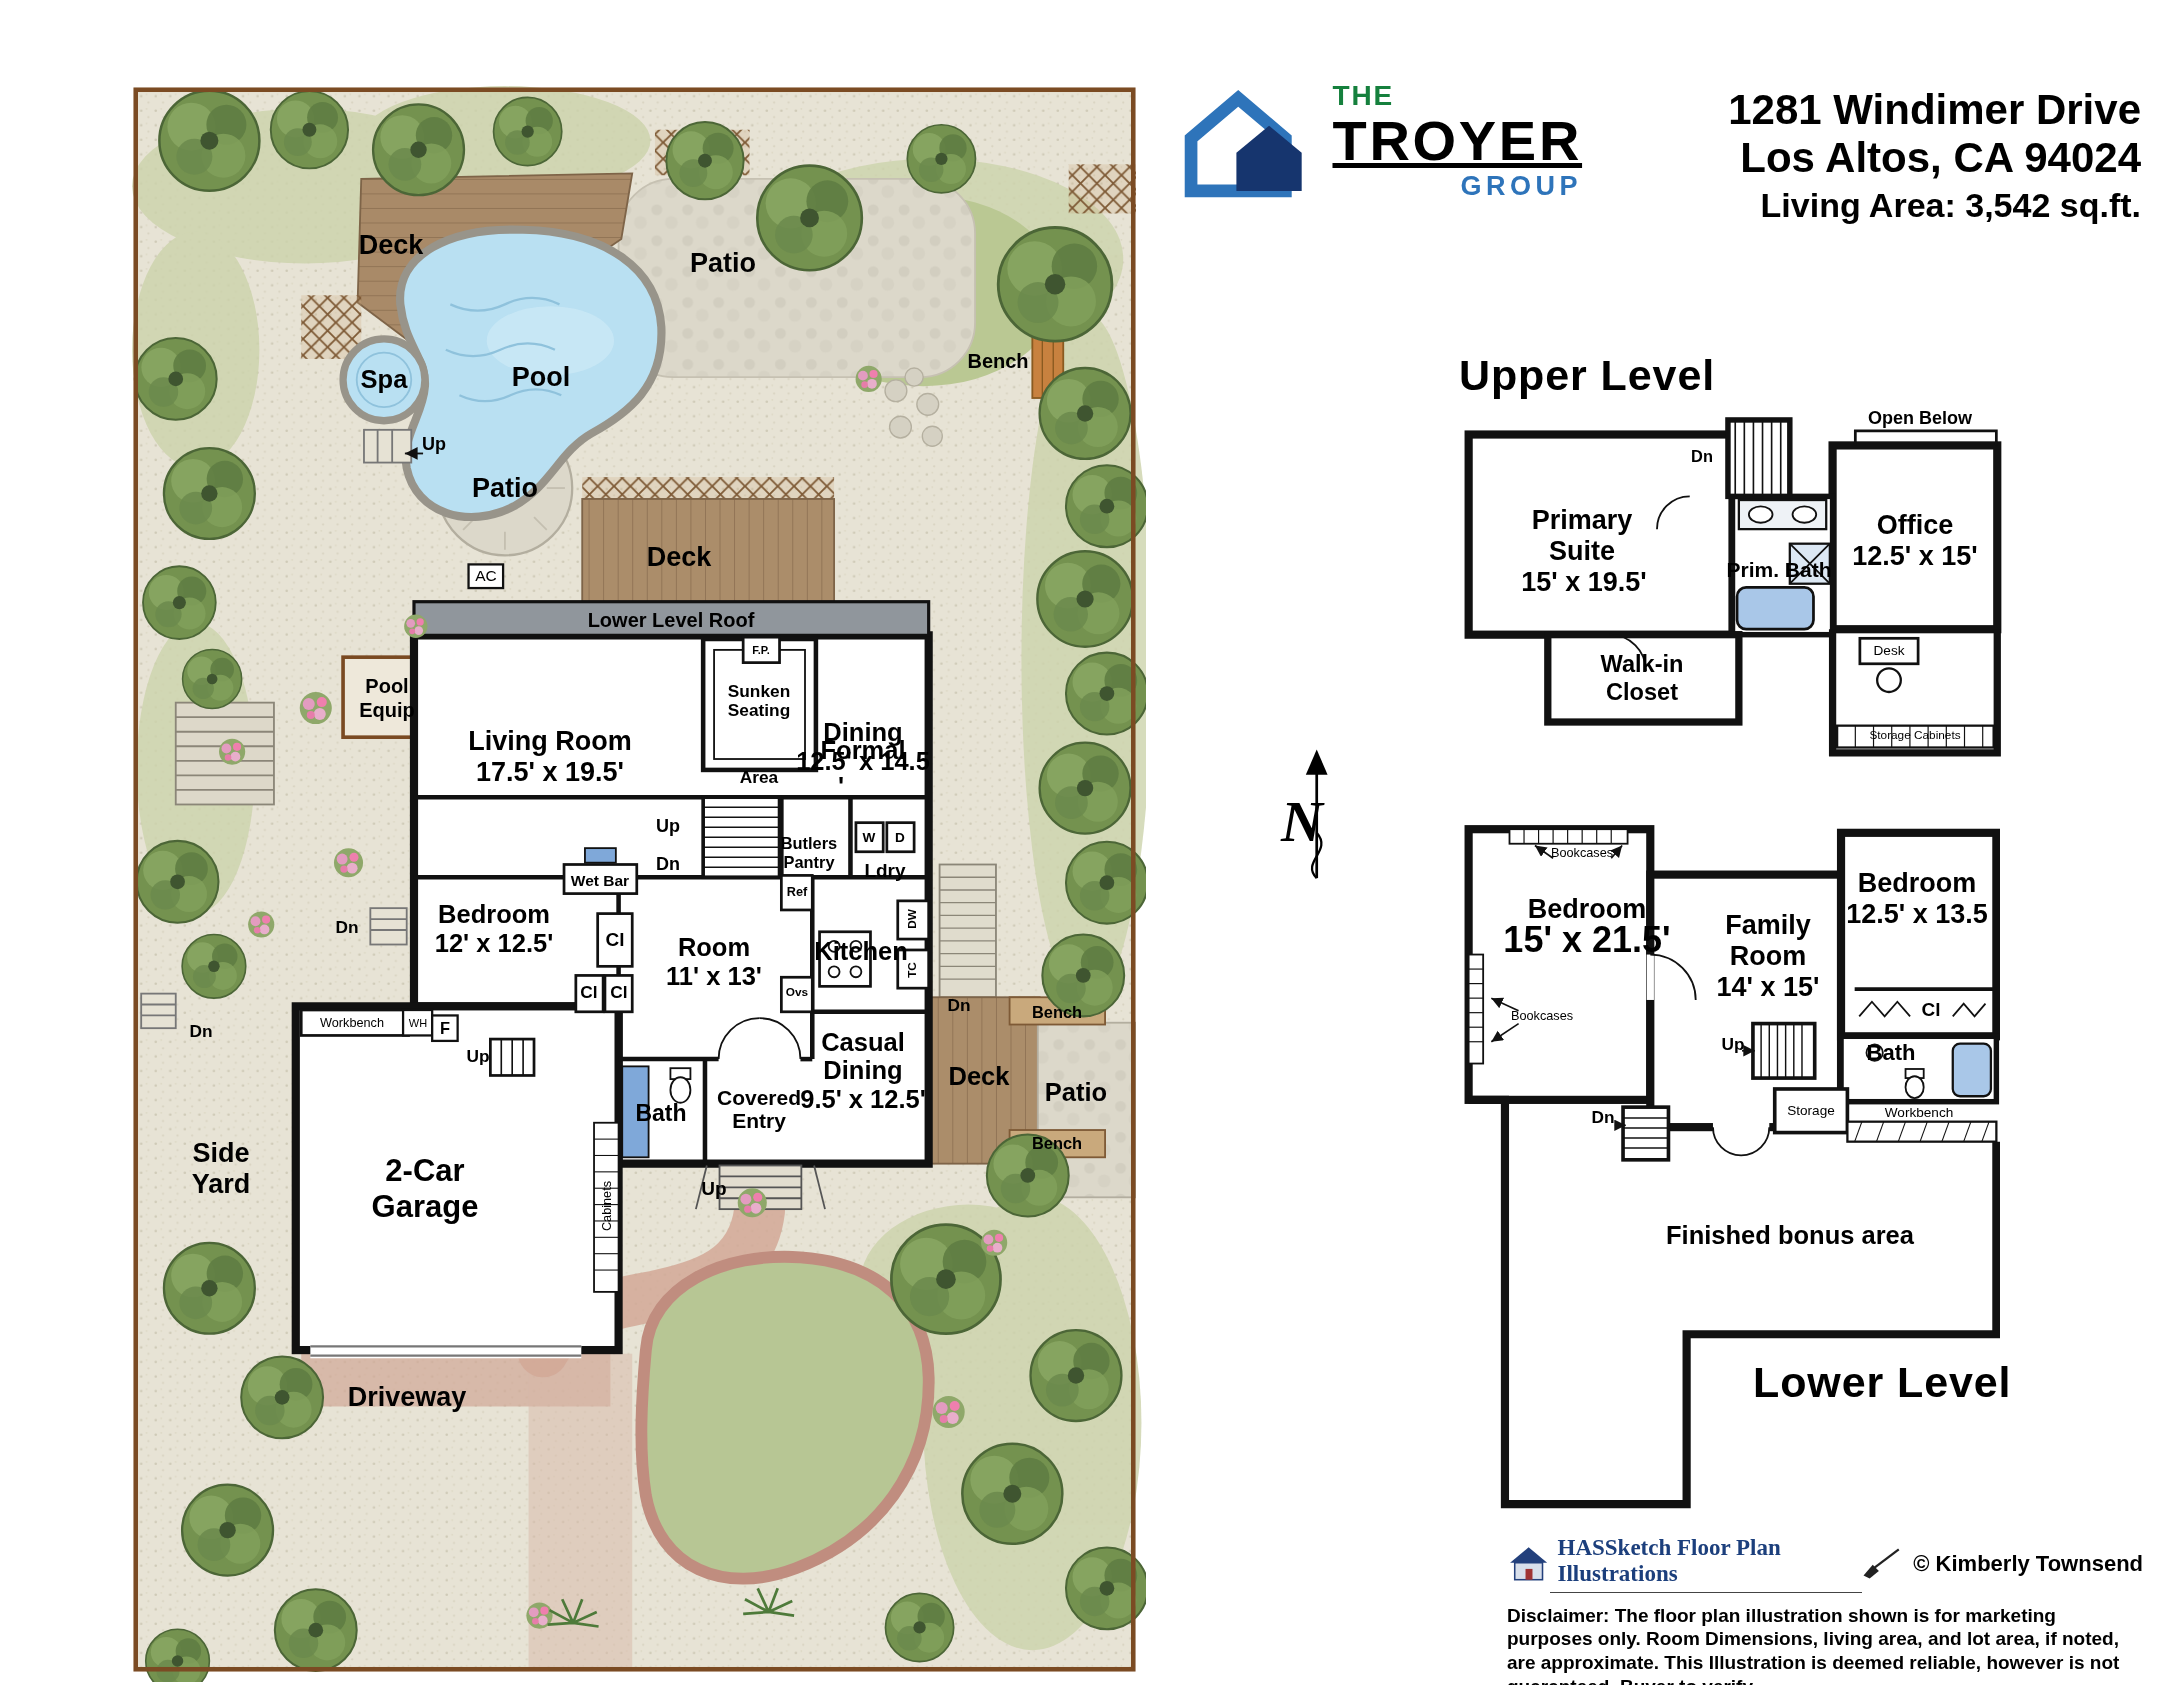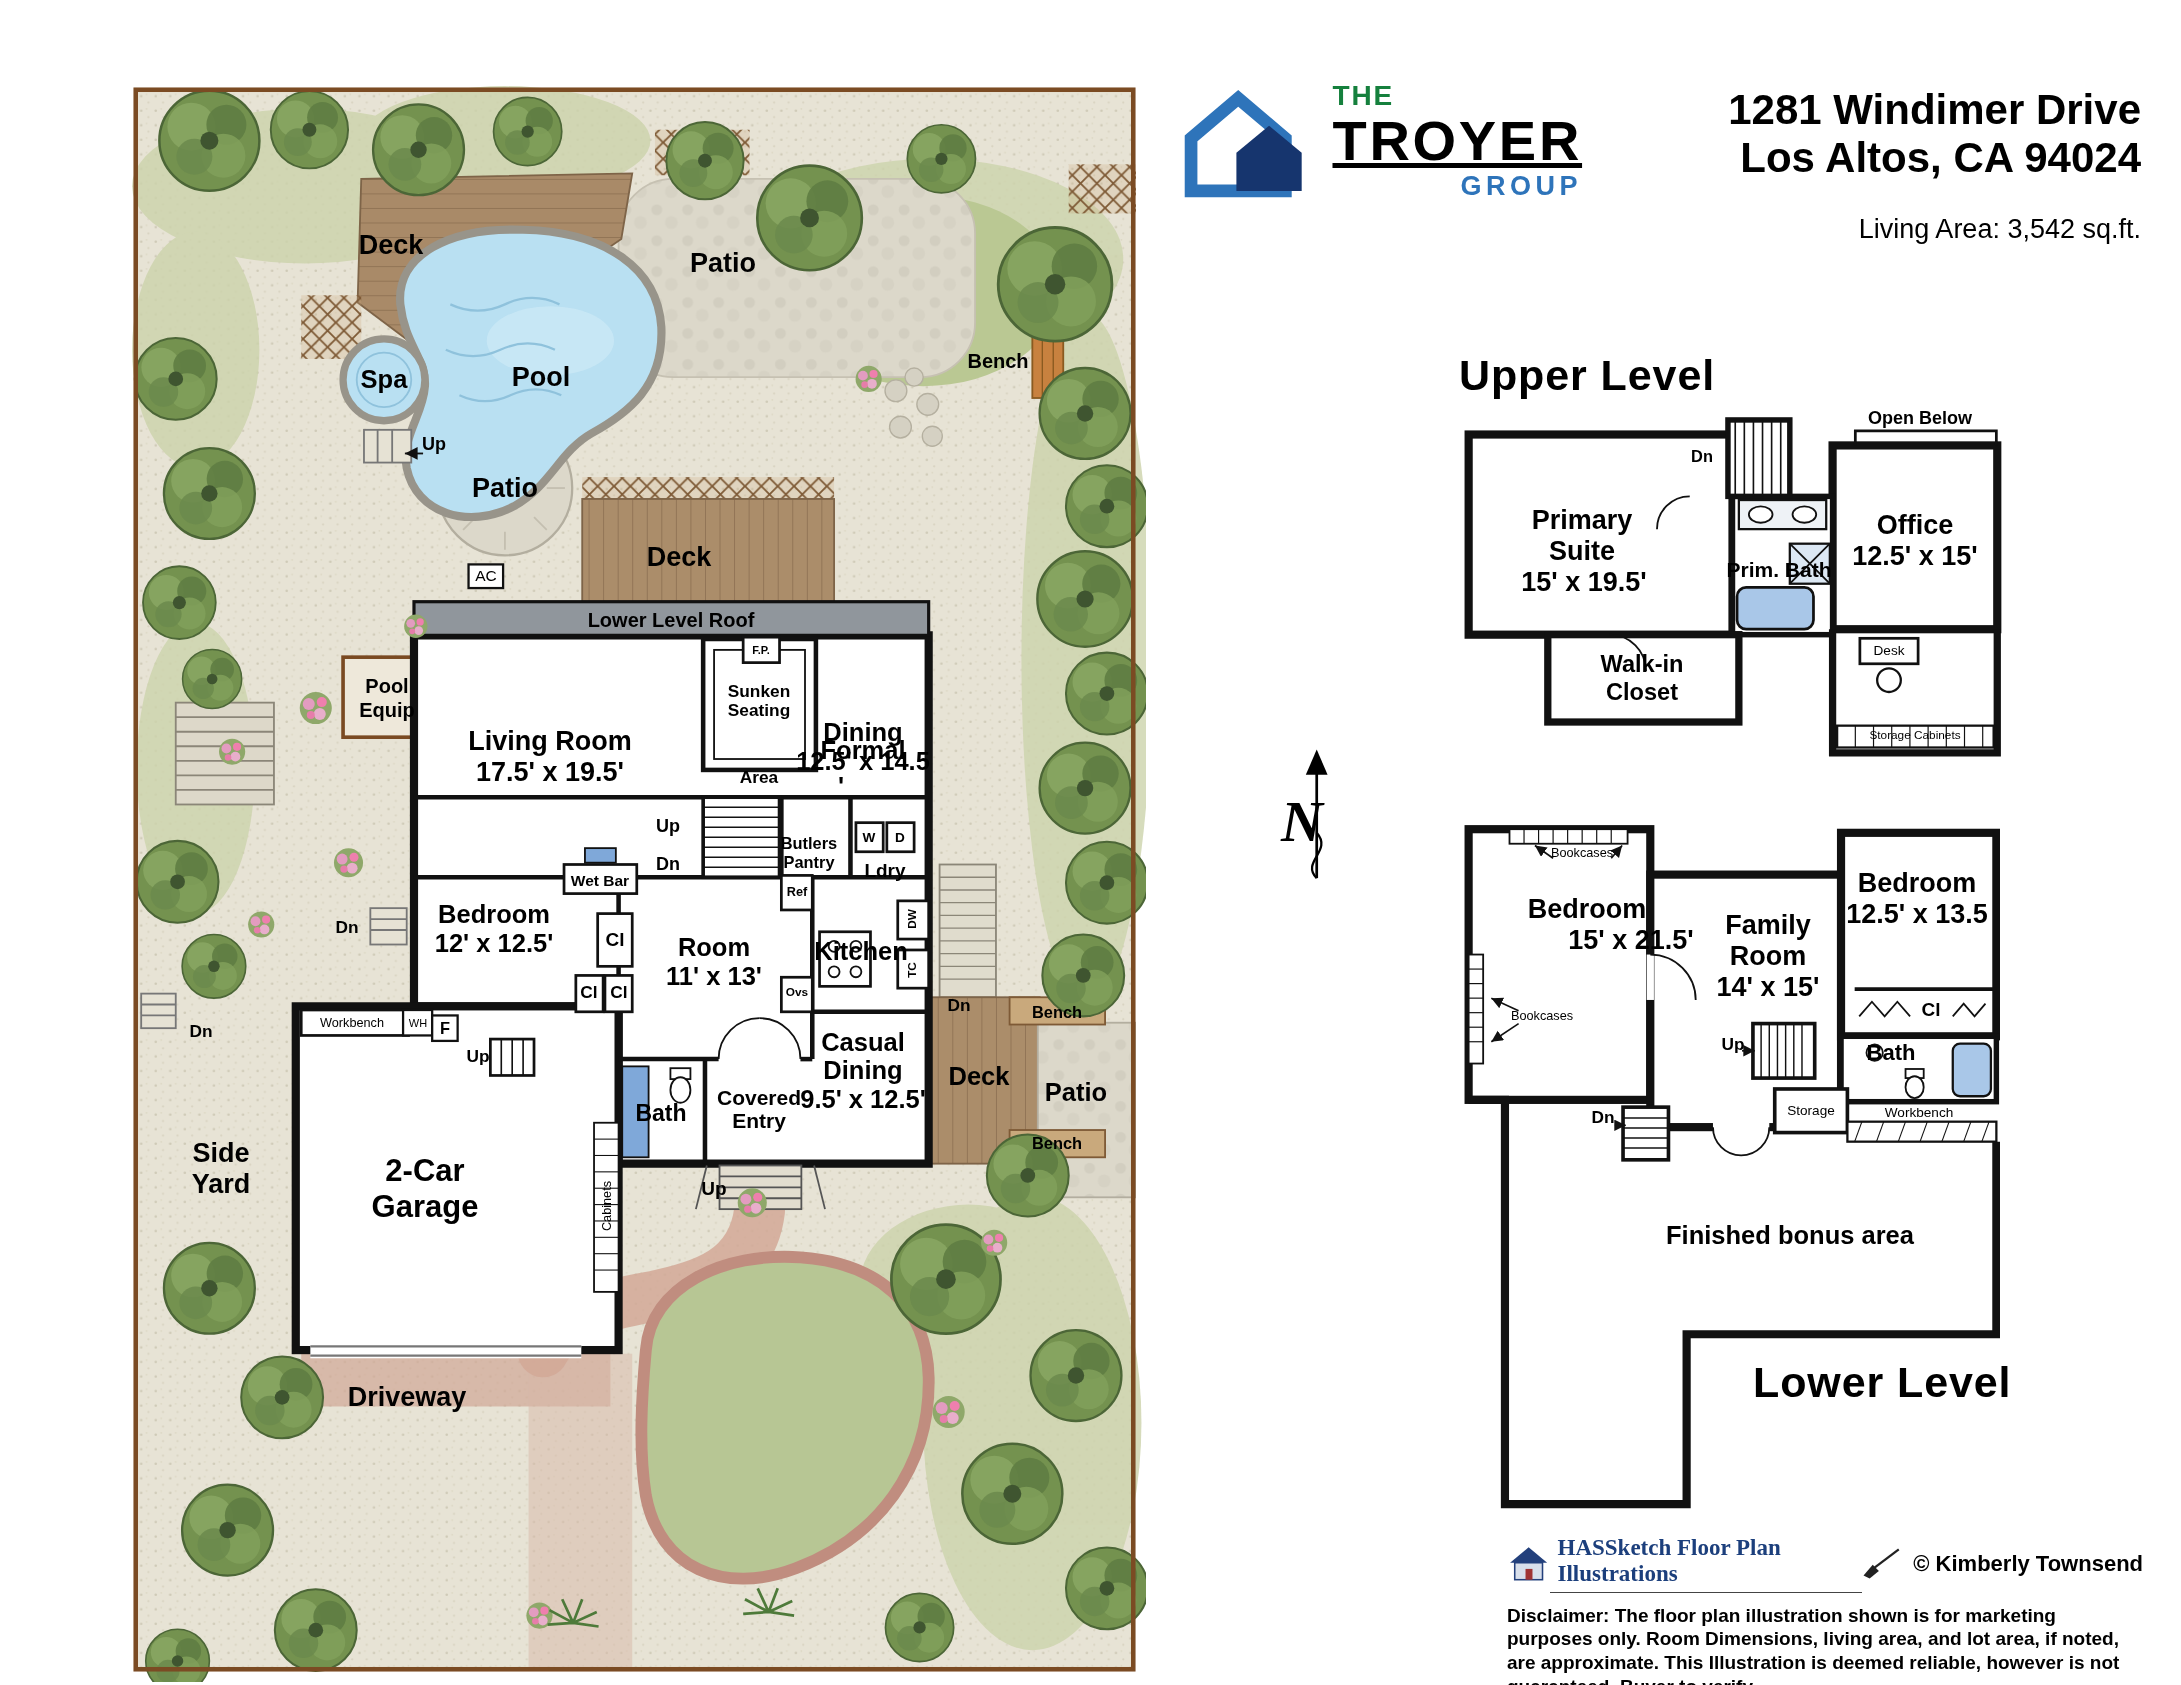--- a/index.html
+++ b/index.html
@@ -405,21 +405,21 @@
   <div style="display:flex; flex-direction:column;">
     <div style="color:#15803d; font-weight:bold; font-size:28px; letter-spacing:1.8px;">THE</div>
     <div style="color:#000000; font-weight:bold; font-size:56px; letter-spacing:2.7px; line-height:1.05;text-decoration:underline;">TROYER</div>
     <div style="color:#2e74ba; font-weight:bold; font-size:27px; letter-spacing:4.5px; align-self:flex-end;">GROUP</div>
   </div>
 </div>
 
 <div class="abs" style="left:1627px; top:86px; width:514px; text-align:right;">
   <div style="font-size:42px; font-weight:bold; line-height:1.15;">1281 Windimer Drive</div>
   <div style="font-size:42px; font-weight:bold; line-height:1.15;">Los Altos, CA 94024</div>
-  <div style="font-size:27px; font-weight:normal; margin-top:30px; line-height:1.2;">Living Area: 3,542 sq.ft.</div>
+  <div style="font-size:34px; font-weight:bold; margin-top:2px; line-height:1.2;">Living Area: 3,542 sq.ft.</div>
 </div>
 
 <div class="plan-title" style="left:1459px; top:351px; font-size:43px;">Upper Level</div>
 <div class="abs" style="left:1455px; top:409px; width:555px; height:364px;">
 <svg width="555" height="364" viewBox="0 0 610 400">
   <g stroke="#111" fill="#ffffff">
     <rect x="15" y="28" width="290" height="220" stroke-width="9"></rect>
     <rect x="415" y="40" width="181" height="202" stroke-width="9"></rect>
     <rect x="305" y="96" width="110" height="152" stroke-width="6"></rect>
     <rect x="300" y="12" width="68" height="84" stroke-width="6"></rect>
@@ -560,21 +560,21 @@
     <line x1="172" y1="44" x2="184" y2="30" marker-end="url(#ah2)"></line>
     <line x1="70" y1="212" x2="40" y2="198" marker-end="url(#ah2)"></line>
     <line x1="70" y1="226" x2="40" y2="246" marker-end="url(#ah2)"></line>
     <line x1="316" y1="256" x2="330" y2="256" marker-end="url(#ah2)"></line>
     <line x1="176" y1="338" x2="188" y2="338" marker-end="url(#ah2)"></line>
   </g>
 </svg>
 <div class="labels">
       <div class="lbl" style="left: 127px; top: 35px; font-size: 12.7px; font-weight: 400; transform: translate(-50%, -50%);">Bookcases</div>
       <div class="lbl" style="left: 132px; top: 91px; font-size: 27px; font-weight: 700; transform: translate(-50%, -50%);">Bedroom</div>
-      <div class="lbl" style="left: 132px; top: 122px; font-size: 27px; font-weight: 700; transform: translate(-50%, -50%); margin-left: 44px;">15' x 21.5'</div>
+      <div class="lbl" style="left: 132px; top: 122px; font-size: 36px; font-weight: 700; transform: translate(-50%, -50%);">15' x 21.5'</div>
       <div class="lbl" style="left: 313px; top: 107px; font-size: 27px; font-weight: 700; transform: translate(-50%, -50%);">Family</div>
       <div class="lbl" style="left: 313px; top: 138px; font-size: 27px; font-weight: 700; transform: translate(-50%, -50%);">Room</div>
       <div class="lbl" style="left: 313px; top: 169px; font-size: 27px; font-weight: 700; transform: translate(-50%, -50%);">14' x 15'</div>
       <div class="lbl" style="left: 462px; top: 65px; font-size: 27px; font-weight: 700; transform: translate(-50%, -50%);">Bedroom</div>
       <div class="lbl" style="left: 462px; top: 96px; font-size: 27px; font-weight: 700; transform: translate(-50%, -50%);">12.5' x 13.5</div>
       <div class="lbl" style="left: 87px; top: 198px; font-size: 12.7px; font-weight: 400; transform: translate(-50%, -50%);">Bookcases</div>
       <div class="lbl" style="left: 476px; top: 191px; font-size: 19px; font-weight: 700; transform: translate(-50%, -50%);">Cl</div>
       <div class="lbl" style="left: 436px; top: 235px; font-size: 22px; font-weight: 700; transform: translate(-50%, -50%);">Bath</div>
       <div class="lbl" style="left: 278px; top: 227px; font-size: 17.3px; font-weight: 700; transform: translate(-50%, -50%);">Up</div>
       <div class="lbl" style="left: 148px; top: 300px; font-size: 17.3px; font-weight: 700; transform: translate(-50%, -50%);">Dn</div>

